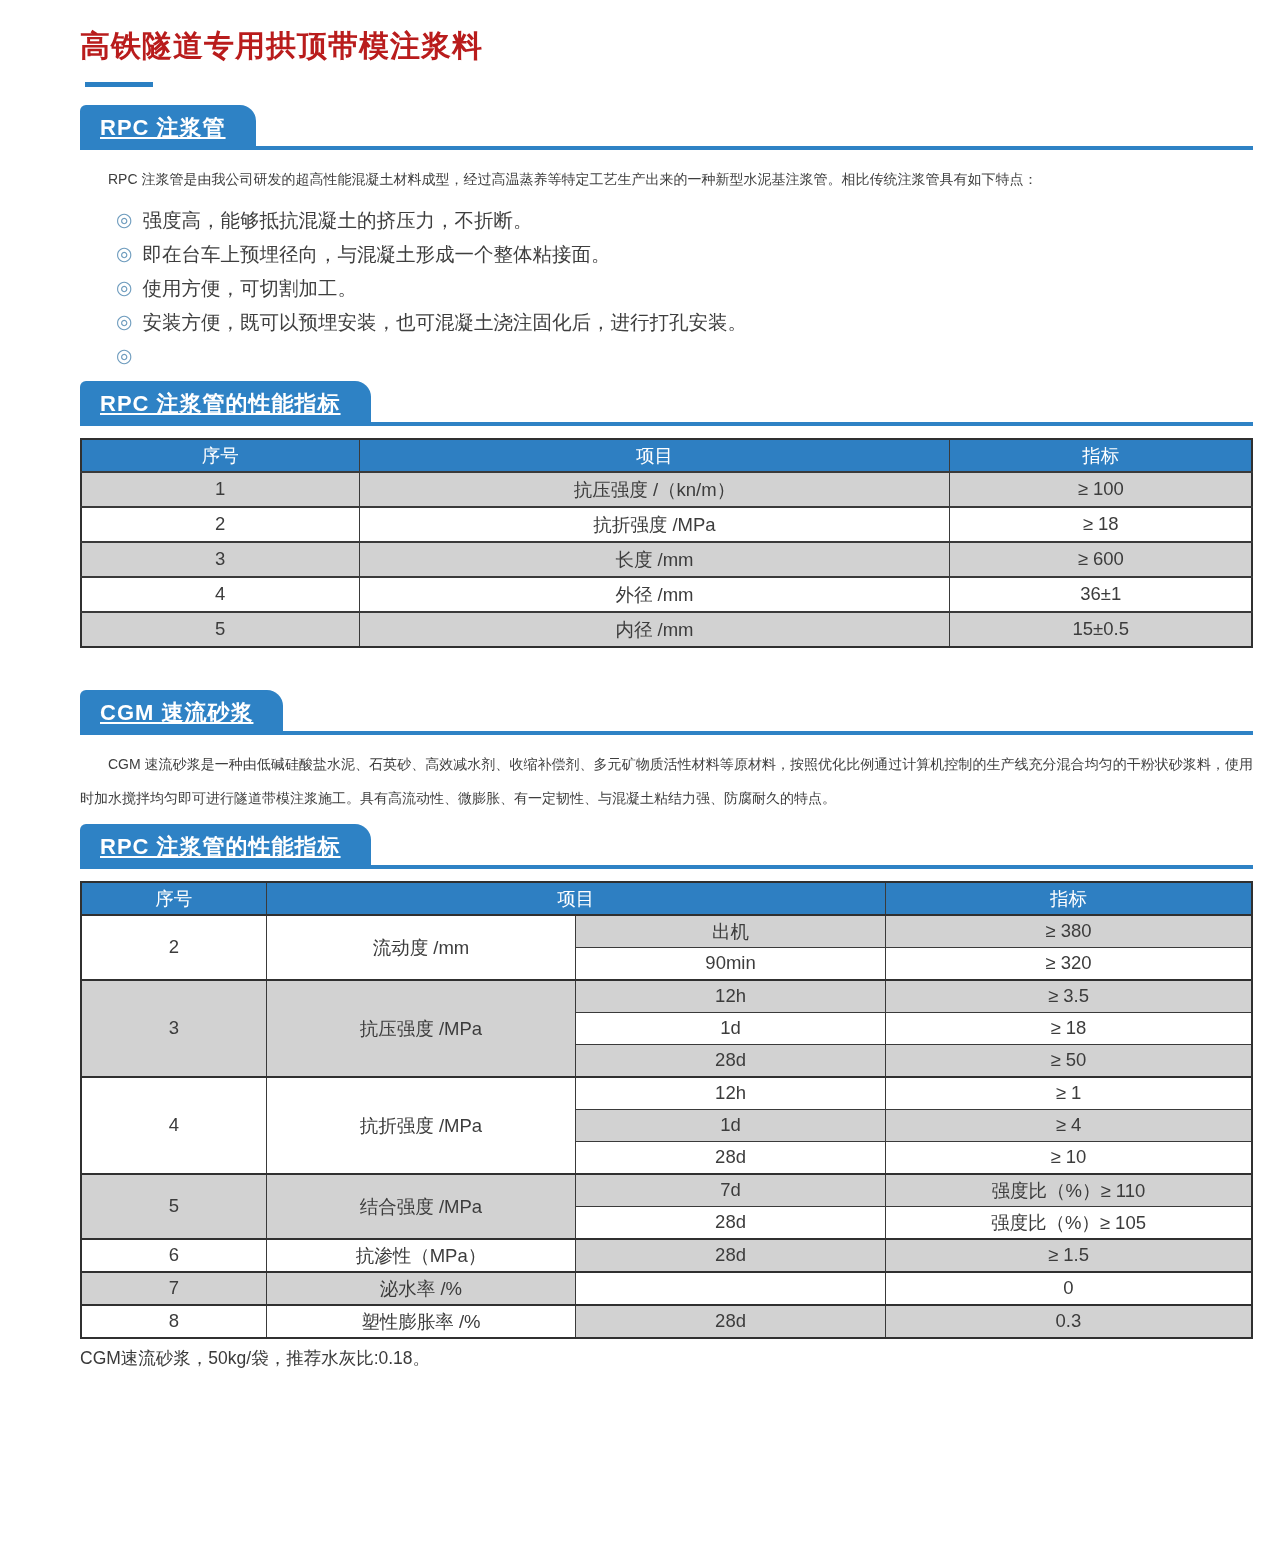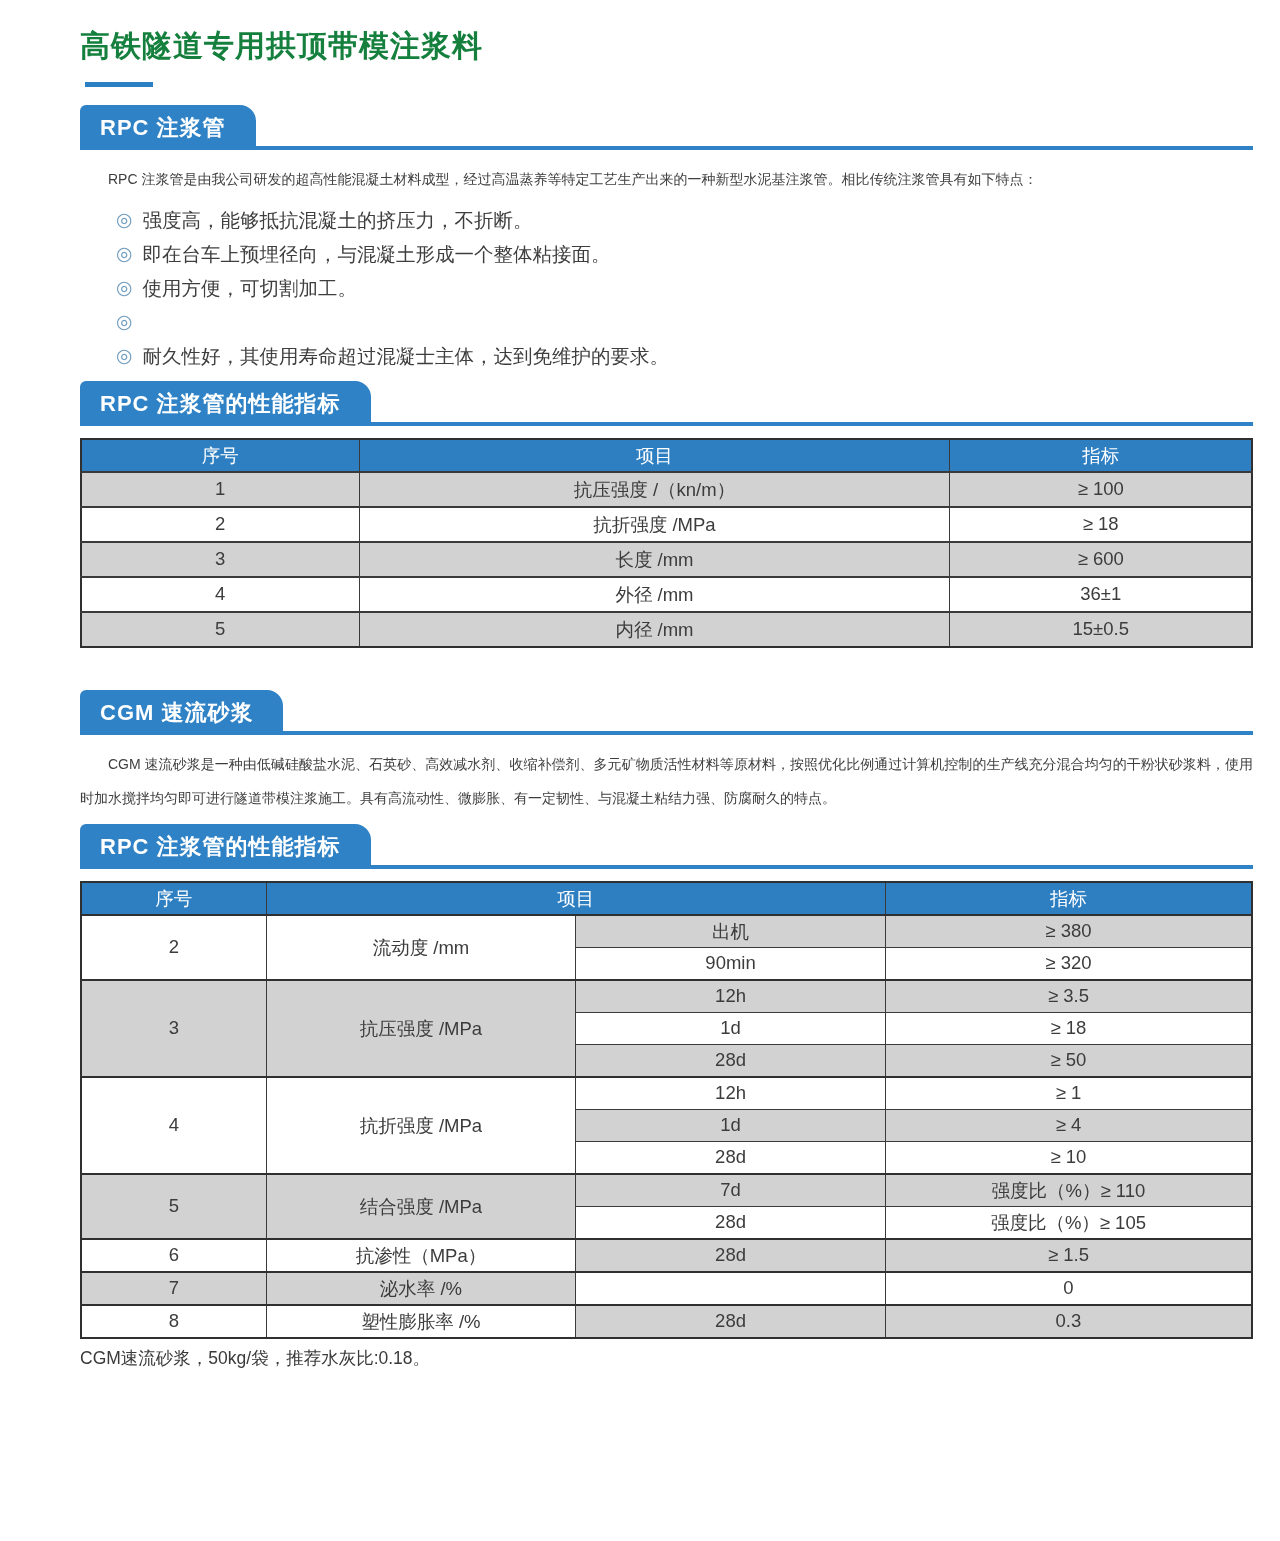--- a/index.html
+++ b/index.html
@@ -10,21 +10,21 @@
     overflow:hidden;
     font-family:"Liberation Sans","DejaVu Sans",sans-serif;
     color:#3d3d3d;
     box-sizing:border-box;
     padding:26px 27px 0 80px;
   }
   
   .doc-title {
     margin:0;
     font-size:30px; line-height:40px; font-weight:700;
-    color:#15803d; letter-spacing:1px;
+    color:#b91c1c; letter-spacing:1px;
   }
   .title-underline {
     width:68px; height:5px; background:#2b80c3;
     margin:16px 0 0 5px;
   }
   
   .para {
     margin:0; text-align:justify; text-indent:2em;
     color:#3e3e3e;
   }
@@ -37,20 +37,21 @@
   }
   .badge-row.tight { margin-top:8px;text-align:right; }
   .badge-row.loose { margin-top:42px; }
   .badge {
     position:absolute; left:0; bottom:-4px;
     height:45px; line-height:45px;
     background:#2e82c5; color:#ffffff;
     font-size:22px; font-weight:700; letter-spacing:1px;
     padding:0 30px 0 20px;
     border-radius:6px 16px 0 0;
+    text-decoration:underline;
   }
   
   .feature-list {
     list-style:none; margin:6px 0 0 0; padding:0 0 0 36px;
   }
   .feature-list li {
     display:flex; align-items:flex-start;
     font-size:19.5px; line-height:34px; color:#3e3e3e;
   }
   .bullet-ic {
@@ -112,24 +113,24 @@
       <li>
         <span class="bullet-ic">◎</span>
         <span>即在台车上预埋径向，与混凝土形成一个整体粘接面。</span>
       </li>
       <li>
         <span class="bullet-ic">◎</span>
         <span>使用方便，可切割加工。</span>
       </li>
       <li>
         <span class="bullet-ic">◎</span>
-      </li>
-      <li>
-        <span class="bullet-ic">◎</span>
-        <span>耐久性好，其使用寿命超过混凝士主体，达到免维护的要求。</span>
+        <span>安装方便，既可以预埋安装，也可混凝土浇注固化后，进行打孔安装。</span>
+      </li>
+      <li>
+        <span class="bullet-ic">◎</span>
       </li>
     </ul>
 
   <div class="badge-row tight">
     <div class="badge">RPC 注浆管的性能指标</div>
   </div>
   <table class="perf-table t1">
     <thead>
         <tr>
           <th class="col-no">序号</th>

